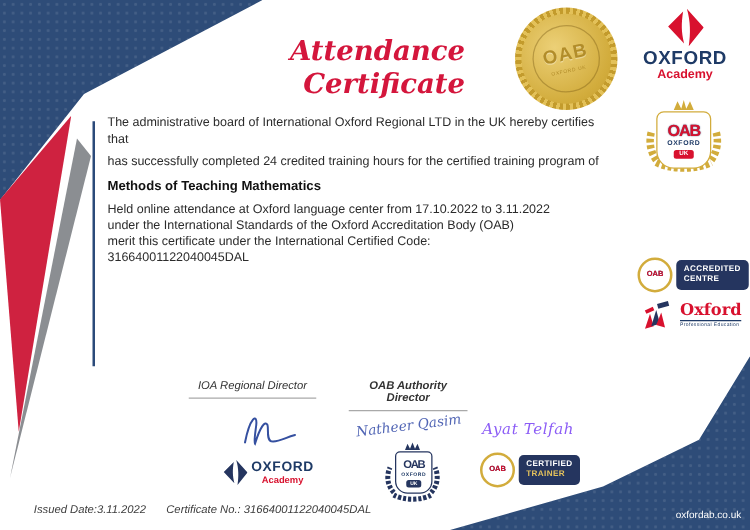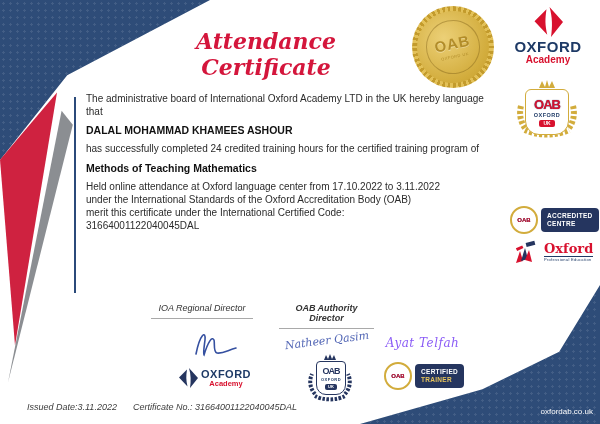--- a/index.html
+++ b/index.html
@@ -5,21 +5,21 @@
   html,body{margin:0;padding:0;background:#e8e8e8;font-family:"Liberation Sans",sans-serif;}
   .cert{position:relative;width:600px;height:424px;background:#fff;overflow:hidden;margin:0 auto;box-shadow:0 0 4px rgba(0,0,0,.25);}
   .abs{position:absolute;}
   
   .tex{background-color:#2e4c78;background-image:radial-gradient(rgba(255,255,255,.10) 1px,transparent 1.4px);background-size:7px 7px;}
   .shape-blue-tl{left:0;top:0;width:210px;height:160px;clip-path:polygon(0 0,100% 0,32% 47%,0 100%);}
   .shape-blue-br{right:0;bottom:0;width:240px;height:139px;clip-path:polygon(0 100%,51% 75%,83% 48%,100% 0,100% 100%);}
   .shape-red{left:0;top:90px;width:60px;height:258px;background:#cf2240;clip-path:polygon(95% 1%,0 27%,25% 99%);}
   .shape-gray{left:0;top:108px;width:80px;height:280px;background:#8b8e92;clip-path:polygon(77% 1%,91% 6%,10% 98%);}
   
-  .title{left:148px;top:28px;width:236px;text-align:center;font-family:"DejaVu Serif",serif;font-style:italic;font-weight:600;font-size:22px;color:#d4163c;}
+  .title{left:136px;top:28px;width:236px;text-align:right;font-family:"DejaVu Serif",serif;font-style:italic;font-weight:600;font-size:22px;color:#d4163c;}
   
   .seal{left:412px;top:6px;width:82px;height:82px;border-radius:50%;
         background:repeating-conic-gradient(#c39b2c 0deg 4deg,#e3c159 4deg 8deg);}
   .seal-inner{position:absolute;left:5px;top:5px;right:5px;bottom:5px;border-radius:50%;
         background:radial-gradient(circle at 40% 35%,#ecd077,#d2ac3c 70%,#c39b2c);
         display:flex;flex-direction:column;align-items:center;justify-content:center;transform:rotate(-12deg);}
   .seal-ring{position:absolute;left:9px;top:9px;right:9px;bottom:9px;border:1px solid rgba(120,90,20,.4);border-radius:50%;}
   .seal-txt{font-weight:bold;font-size:15px;letter-spacing:1px;color:#b28d2a;text-shadow:0 1px 0 rgba(255,255,255,.35);}
   .seal-sub{font-size:4px;color:#b28d2a;letter-spacing:.5px;margin-top:2px;}
   
@@ -135,22 +135,21 @@
       <rect x="4" y="8" width="7" height="3" transform="rotate(-25 7 9)" fill="#d8112e"></rect>
     </svg>
     <div class="oxprof-txt">
       <div class="w1">Oxford</div>
       <div class="w2">Professional Education</div>
     </div>
   </div>
 
   <div class="abs vline"></div>
   <div class="abs body">
-    <div class="para">The administrative board of International Oxford Academy LTD in the UK hereby language that</div>
-    <div class="bold name">DALAL MOHAMMAD KHAMEES ASHOUR</div>
+    <div class="para">The administrative board of International Oxford Regional LTD in the UK hereby certifies that</div>
     <div class="para">has successfully completed 24 credited training hours for the certified training program of</div>
     <div class="bold prog">Methods of Teaching Mathematics</div>
     <div class="dline">Held online attendance at Oxford language center from 17.10.2022 to 3.11.2022</div>
     <div class="dline">under the International Standards of the Oxford Accreditation Body (OAB)</div>
     <div class="dline">merit this certificate under the International Certified Code:</div>
     <div class="dline">31664001122040045DAL</div>
   </div>
 
   <div class="abs sig-label" style="left:151px;width:102px;">IOA Regional Director</div>
   <div class="abs sig-label" style="left:279px;width:95px;font-weight:bold;">OAB Authority Director</div>

